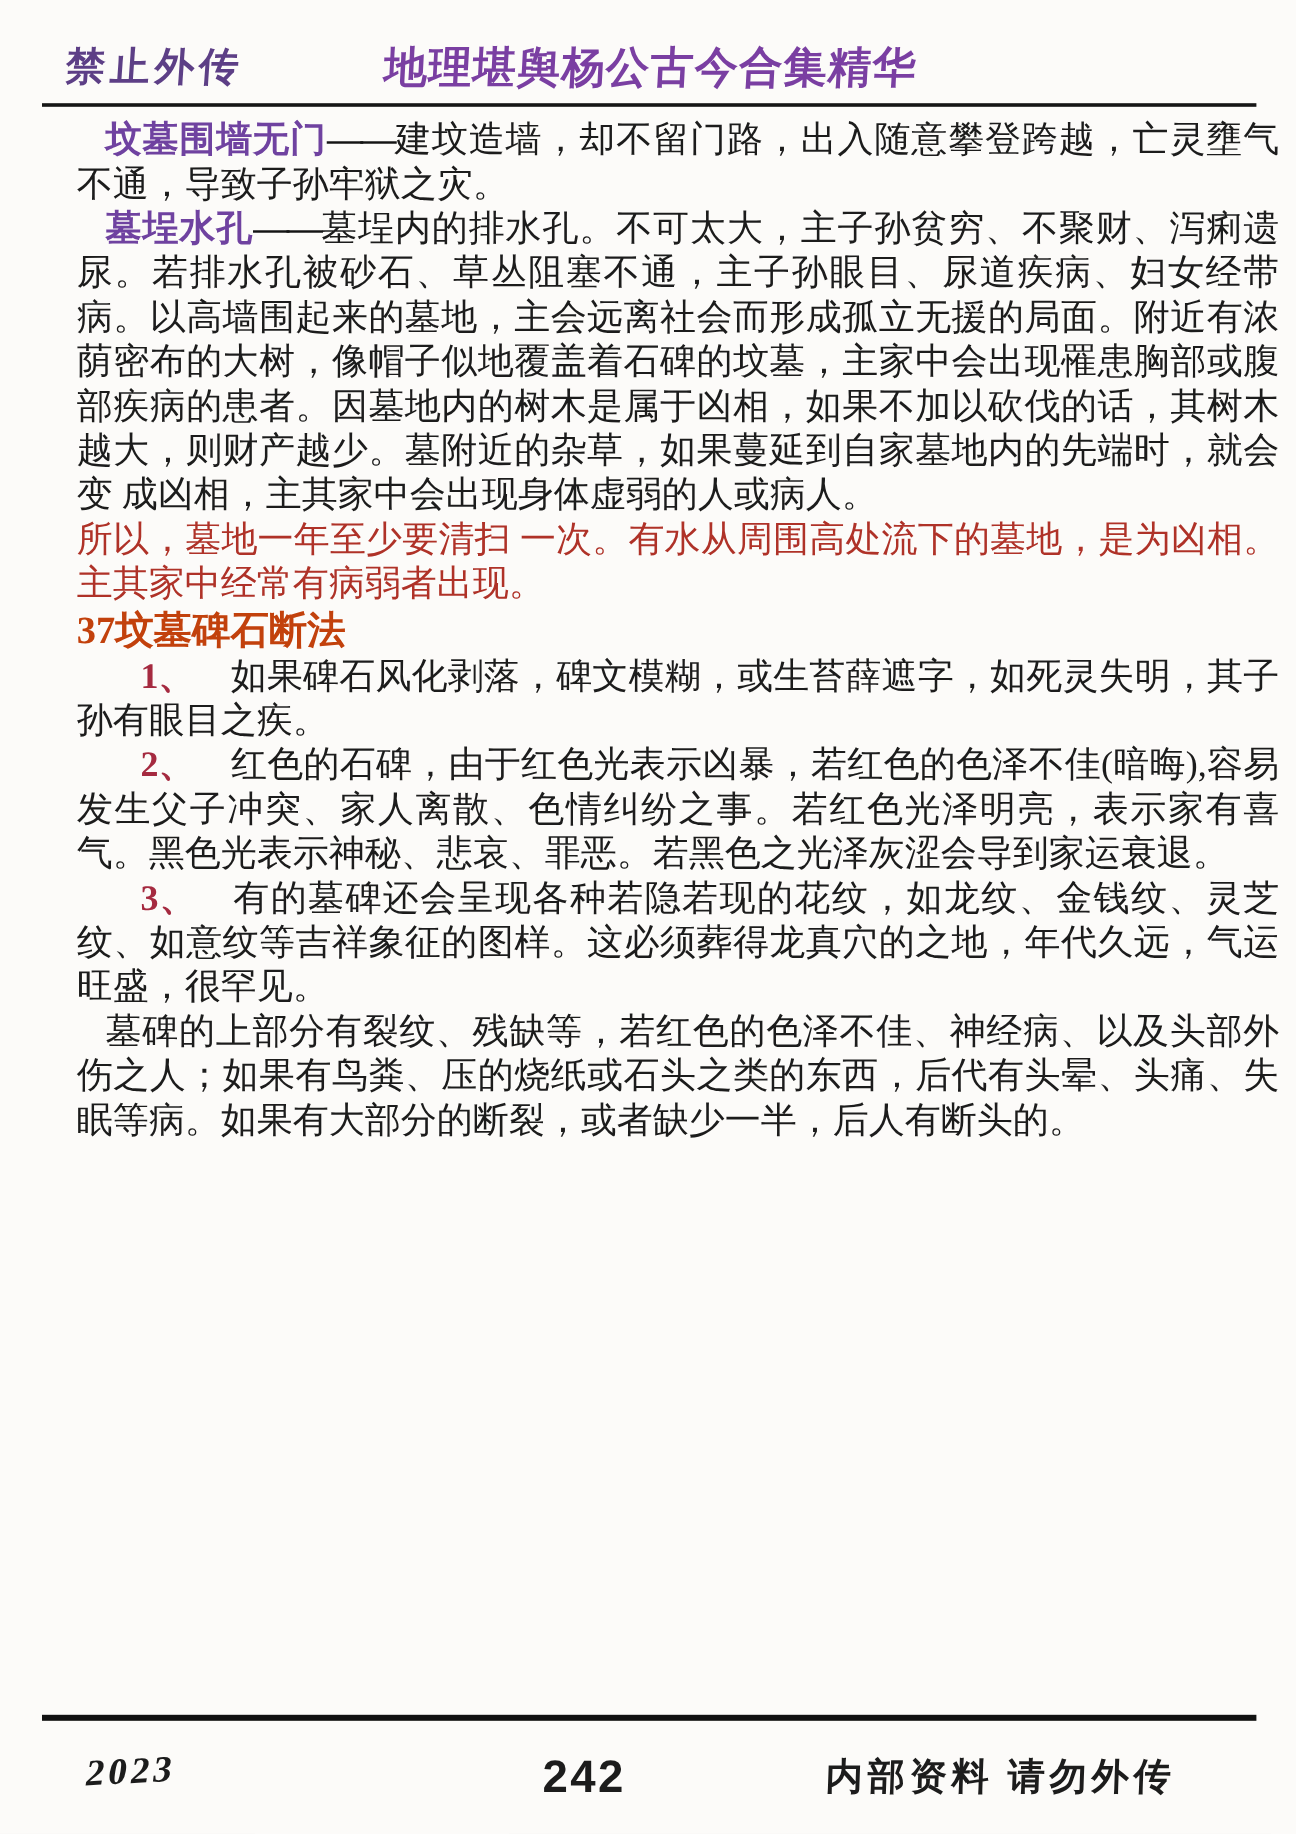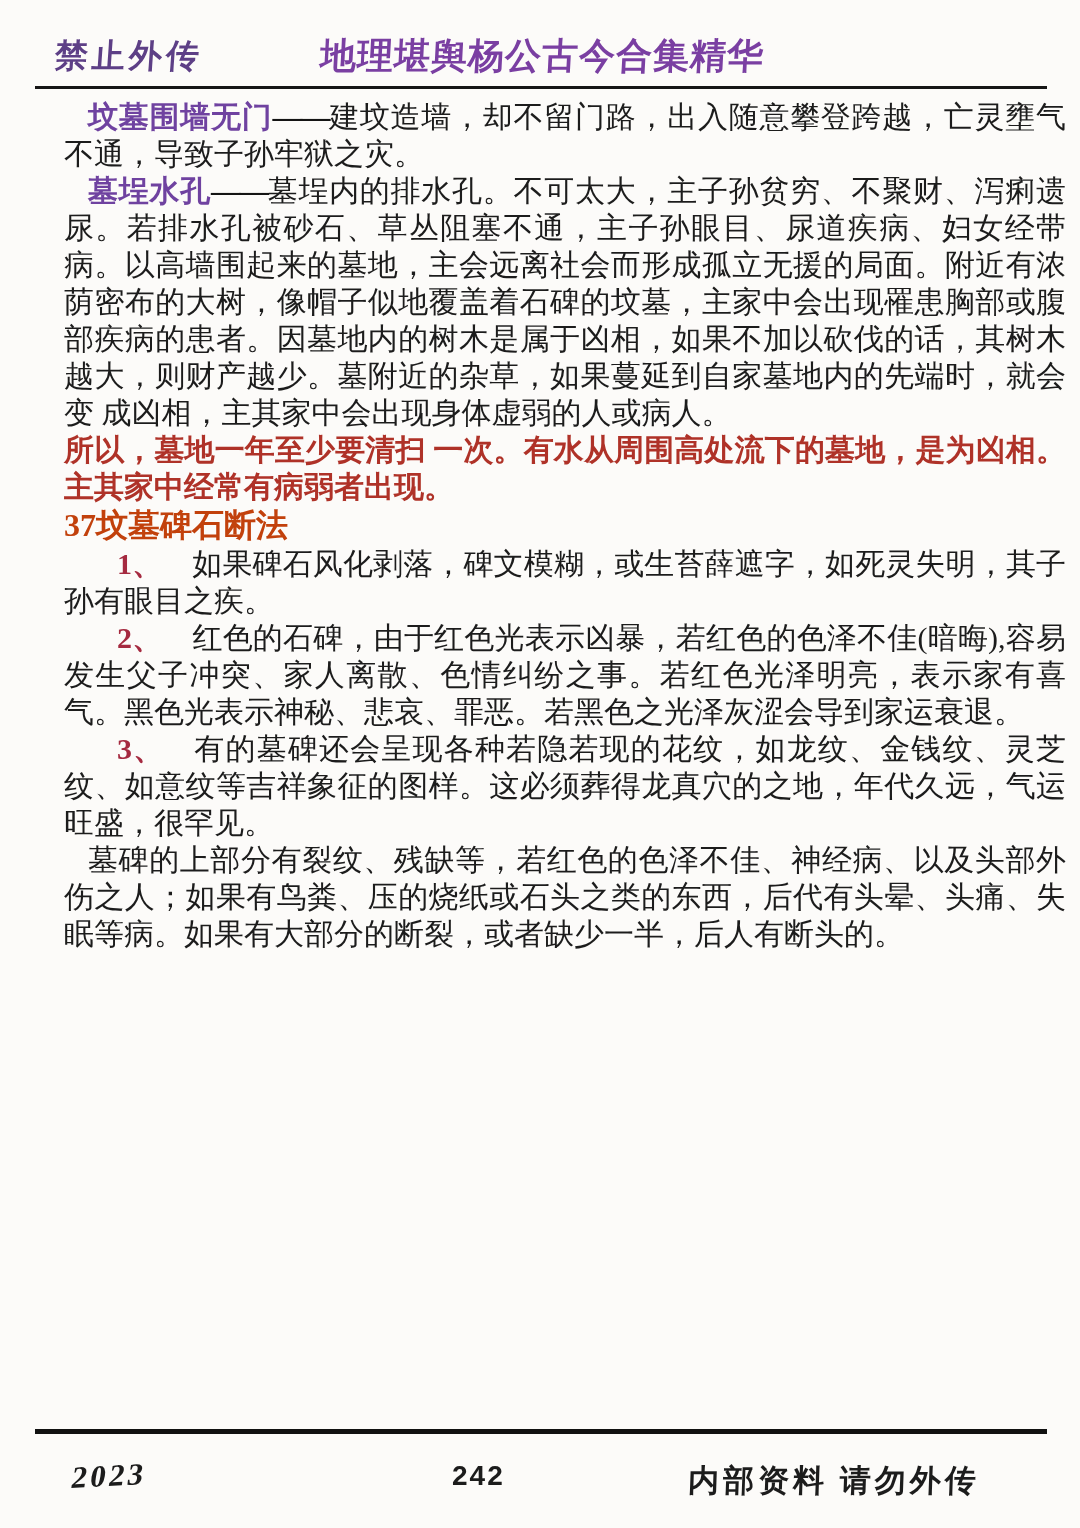--- a/index.html
+++ b/index.html
@@ -44,21 +44,21 @@
     font-size: 30px; line-height: 37px;
     text-align: justify;
     text-justify: inter-ideograph;
     margin-left: 24px;
   }
   .content p { margin: 0; }
   .indent-sm { text-indent: 24px; }
   .indent-item { text-indent: 53px; }
   .lead-term { color: #6f42a0; font-weight: bold; }
   .lead-dash { font-weight: bold; color: #141414; letter-spacing: -2px; }
-  .warning { color: #af3228; font-weight: bold; }
+  .warning { color: #af3228; font-weight: normal; }
   .section-heading {
     color: #c2410c; font-weight: bold; font-size: 32px; line-height: 40px;
   }
   .item-num {
     color: #a52a40; font-weight: bold;
     margin-right: 30px;
   }
 
   
   .footer-rule {
@@ -69,21 +69,21 @@
     position: absolute; top: 1452px; left: 0; width: 1080px; height: 60px;
   }
   .footer-year {
     position: absolute; left: 72px; top: 6px;
     font-size: 31px; font-weight: bold;
     transform: skewX(-12deg) rotate(-3deg);
     letter-spacing: 3px;
   }
   .footer-page {
     position: absolute; left: 452px; top: 8px;
-    font-size: 28px; font-weight: bold; letter-spacing: 2px;
+    font-size: 38px; font-weight: bold; letter-spacing: 2px;
     font-family: "Liberation Sans", sans-serif;
   }
   .footer-notice {
     position: absolute; left: 688px; top: 8px;
     font-size: 31px; font-weight: bold; letter-spacing: 4px;
     transform: skewX(-2deg);
   }
 </style>
 </head>
 <body>

